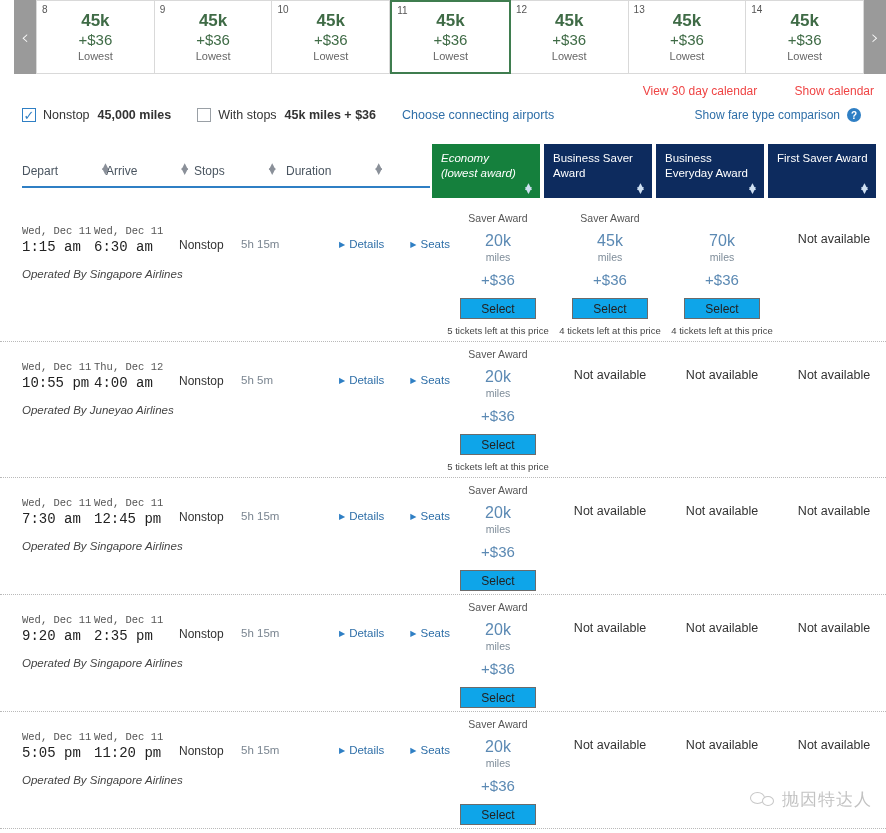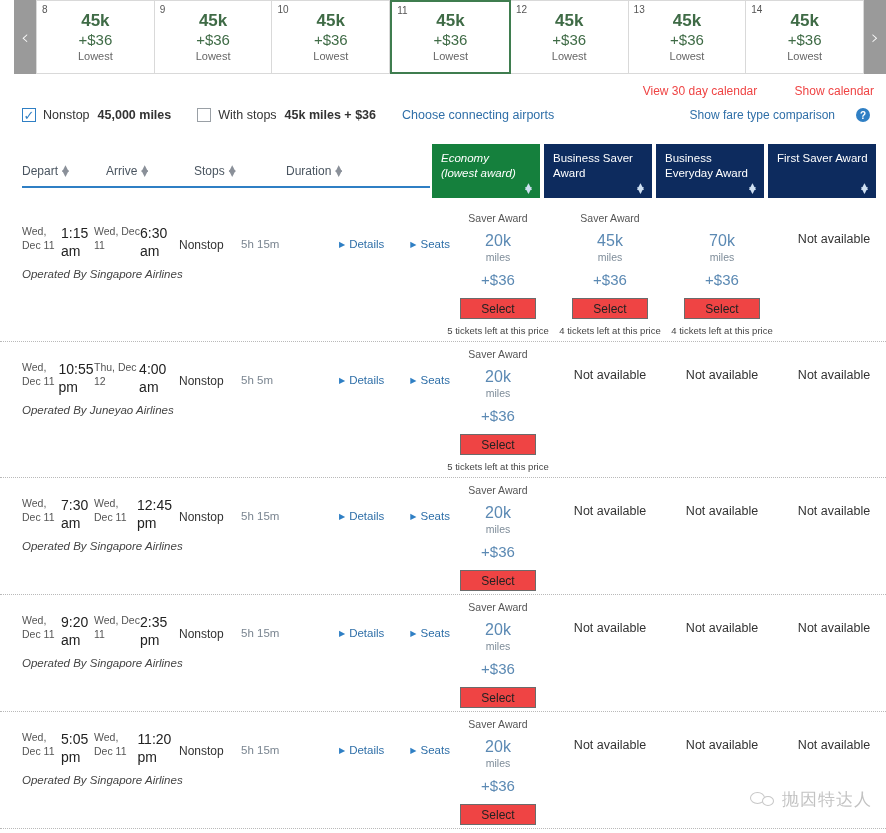--- a/index.html
+++ b/index.html
@@ -41,22 +41,22 @@
   .cal-lowest { font-size: 11px; color:#666; line-height:1.3; }
 
   
   .links-area { position:relative; height: 56px; }
   .links-top {
     position:absolute; right: 12px; top: 10px;
     font-size: 12px;
   }
   .links-top a { color:#ef4444; text-decoration:none; margin-left: 34px; cursor:pointer; }
   .links-second {
-    position:absolute; right: 16px; top: 34px;
-    font-size: 12px; display:flex; align-items:center; gap:21px;
+    position:absolute; right: 25px; top: 34px;
+    font-size: 12px; display:flex; align-items:center; gap:7px;
   }
   .links-second a { color:#2f6fa8; text-decoration:none; cursor:pointer; }
   .help-badge {
     display:inline-flex; align-items:center; justify-content:center;
     width:14px; height:14px; border-radius:50%;
     background:#2f7fc4; color:#fff; font-size:10px; font-weight:bold;
     cursor:pointer;
   }
 
   
@@ -78,21 +78,21 @@
   .filter-label { margin-right: 8px; }
   .filter-val { font-weight:bold; }
   .filters a { color:#2f6fa8; text-decoration:none; cursor:pointer; }
 
   
   .table-head { position:relative; height: 58px; margin-top: 6px; }
   .sort-row {
     position:absolute; left: 22px; top: 28px;
     display:flex; font-size: 12px; color:#4a5560;
   }
-  .sort-item { display:flex; align-items:center; cursor:pointer; }
+  .sort-item { display:flex; align-items:flex-start; cursor:pointer;gap:40px; }
   .sort-item .lbl { margin-right: 4px; }
   .spin {
     display:inline-flex; flex-direction:column; line-height:0.52;
     font-size: 9px; color:#8a9099;
     font-family:"DejaVu Sans", sans-serif;
   }
   .sort-underline {
     position:absolute; left: 22px; top: 50px; width: 408px;
     height: 2px; background:#2f7fc4;
   }
@@ -113,21 +113,21 @@
     font-family:"DejaVu Sans", sans-serif;
   }
 
   
   .rows { position:absolute; left:0; top: 206px; width: 886px; }
   .frow { position:relative; border-bottom: 1px dotted #b9b9b9; }
   .frow .left {
     position:absolute; left: 22px; top: 18px;
     display:flex; align-items:flex-start; font-size: 12px;
   }
-  .seg { display:flex; flex-direction:row; }
+  .seg { display:flex; flex-direction:column;font-family:Liberation Mono, monospace; }
   .seg .date { font-size: 10.5px; color:#555; line-height:1.35; }
   .seg .time { font-size: 14px; color:#222; line-height:1.3; }
   .col-depart { width: 72px; }
   .col-arrive { width: 85px; }
   .col-stops { width: 62px; padding-top: 14px; font-size:12px; color:#333; }
   .col-dur   { width: 98px; padding-top: 14px; font-size:11.5px; color:#7a8590; }
   .col-links { padding-top: 14px; display:flex; gap: 26px; }
   .tlink { color:#2f6fa8; text-decoration:none; font-size:11.5px; cursor:pointer; display:flex; align-items:center; gap:4px; }
   .tri { color:#2f7fc4; font-size: 8px; font-family:"DejaVu Sans", sans-serif; }
   .operated {
@@ -140,21 +140,21 @@
     width: 108px; padding-top: 6px;
     display:flex; flex-direction:column; align-items:center;
     font-size: 12px;
   }
   .fcell .saver { font-size: 10.5px; color:#555; margin-bottom: 7px; height: 13px; }
   .fcell .miles-n { font-size: 16px; color:#5b89b3; line-height:1.15; }
   .fcell .miles-u { font-size: 10.5px; color:#7e8c99; line-height:1.4; }
   .fcell .plus { font-size: 15px; color:#5b89b3; margin-top: 6px; line-height:1.2; }
   .fcell .select-btn {
     margin-top: 9px; width: 76px; height: 21px;
-    border: 1px solid #6b6b6b; background:#ef4444;
+    border: 1px solid #6b6b6b; background:#0ea5e9;
     font-size: 12px; color:#222; cursor:pointer;
     font-family:"Liberation Sans", sans-serif;
     display:flex; align-items:center; justify-content:center;
   }
   .fcell .tickets {
     margin-top: 6px; font-size: 9.5px; color:#444; white-space:nowrap;
   }
   .fcell.na {
     justify-content:flex-start; padding-top: 26px;
     font-size: 12.5px; color:#333;

